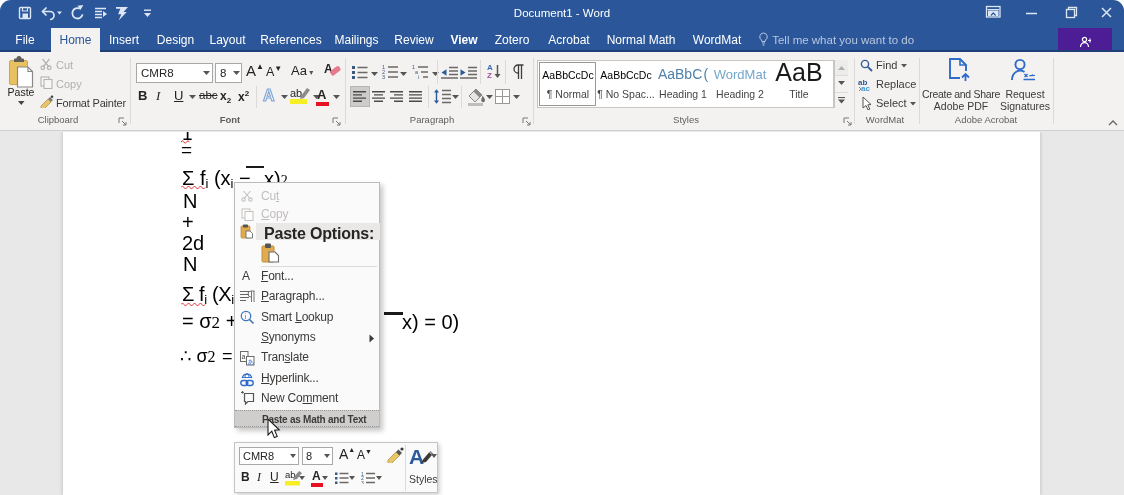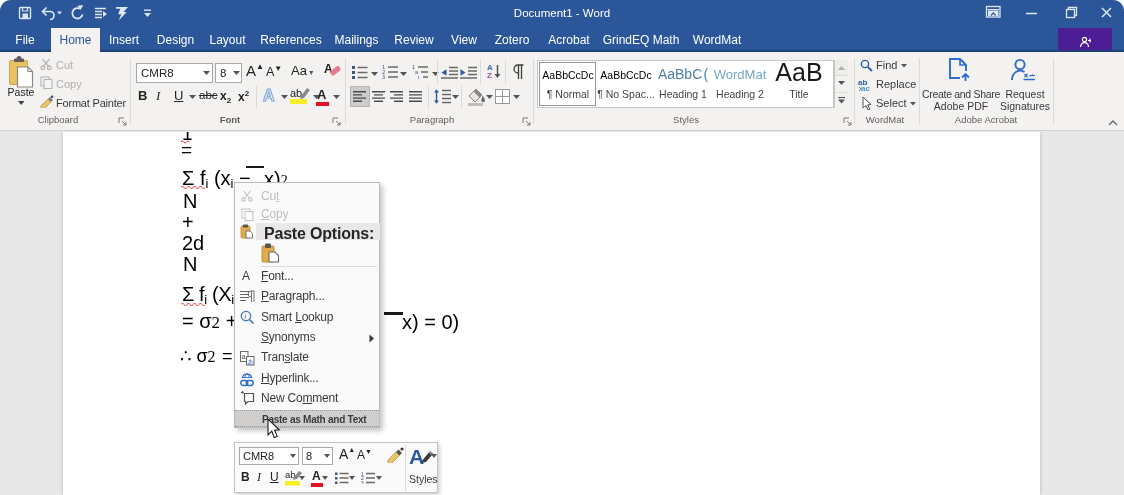--- a/index.html
+++ b/index.html
@@ -66,25 +66,31 @@
   </div>
   <div id="tabs">
     <div class="tab" style="left:4px;width:42px;">File</div>
     <div class="tab" id="tab-home" style="left:51px;width:49px;">Home</div>
     <div class="tab" style="left:100px;width:48px;">Insert</div>
     <div class="tab" style="left:150px;width:51px;">Design</div>
     <div class="tab" style="left:202px;width:51px;">Layout</div>
     <div class="tab" style="left:255px;width:72px;">References</div>
     <div class="tab" style="left:328px;width:57px;">Mailings</div>
     <div class="tab" style="left:387px;width:54px;">Review</div>
-    <div class="tab" style="left:442px;width:44px;">View</div>
+    <div class="tab" style="left:442px;width:44px;font-weight:bold;">View</div>
     <div class="tab" style="left:487px;width:50px;">Zotero</div>
     <div class="tab" style="left:539px;width:60px;">Acrobat</div>
-    <div class="tab" style="left:601px;width:80px;">GrindEQ Math</div>
+    <div class="tab" style="left:601px;width:80px;">Normal Math</div>
     <div class="tab" style="left:683px;width:68px;">WordMat</div>
+    <div style="position:absolute;left:758px;top:4px;height:17px;color:#b9c6df;font-size:11.5px;line-height:17px;">
+      <svg width="11" height="14" viewBox="0 0 11 14" style="vertical-align:-2px">
+          <path d="M5.5 1 a3.8 3.8 0 0 1 2 7 l-0.4 1.5 h-3.2 L3.5 8 a3.8 3.8 0 0 1 2 -7 z" fill="none" stroke="#b9c6df" stroke-width="1"></path>
+          <path d="M4 11 h3 M4.5 13 h2" stroke="#b9c6df" stroke-width="1"></path>
+        </svg>&nbsp;Tell me what you want to do
+    </div>
     <div style="position:absolute;left:1058px;top:0;width:54px;height:24px;color:#fff;font-size:18px;line-height:24px;text-align:center;background:#4c1d95;">
       <svg width="12" height="12" viewBox="0 0 12 12" style="vertical-align:-1.5px">
           <circle cx="5.5" cy="3.5" r="2.1" fill="none" stroke="#fff" stroke-width="1.2"></circle>
           <path d="M1.5 11 a4 4.4 0 0 1 8 0" fill="none" stroke="#fff" stroke-width="1.2"></path>
           <path d="M9 4.5 h4 M11 2.5 v4" stroke="#fff" stroke-width="1.1"></path>
         </svg> Share
     </div>
   </div>
   <div style="position:absolute;left:0;top:50px;width:1124px;height:3px;background:#1f4077;"></div>
   <div style="position:absolute;left:51px;top:50px;width:49px;height:3px;background:#f3f2f1;"></div>

